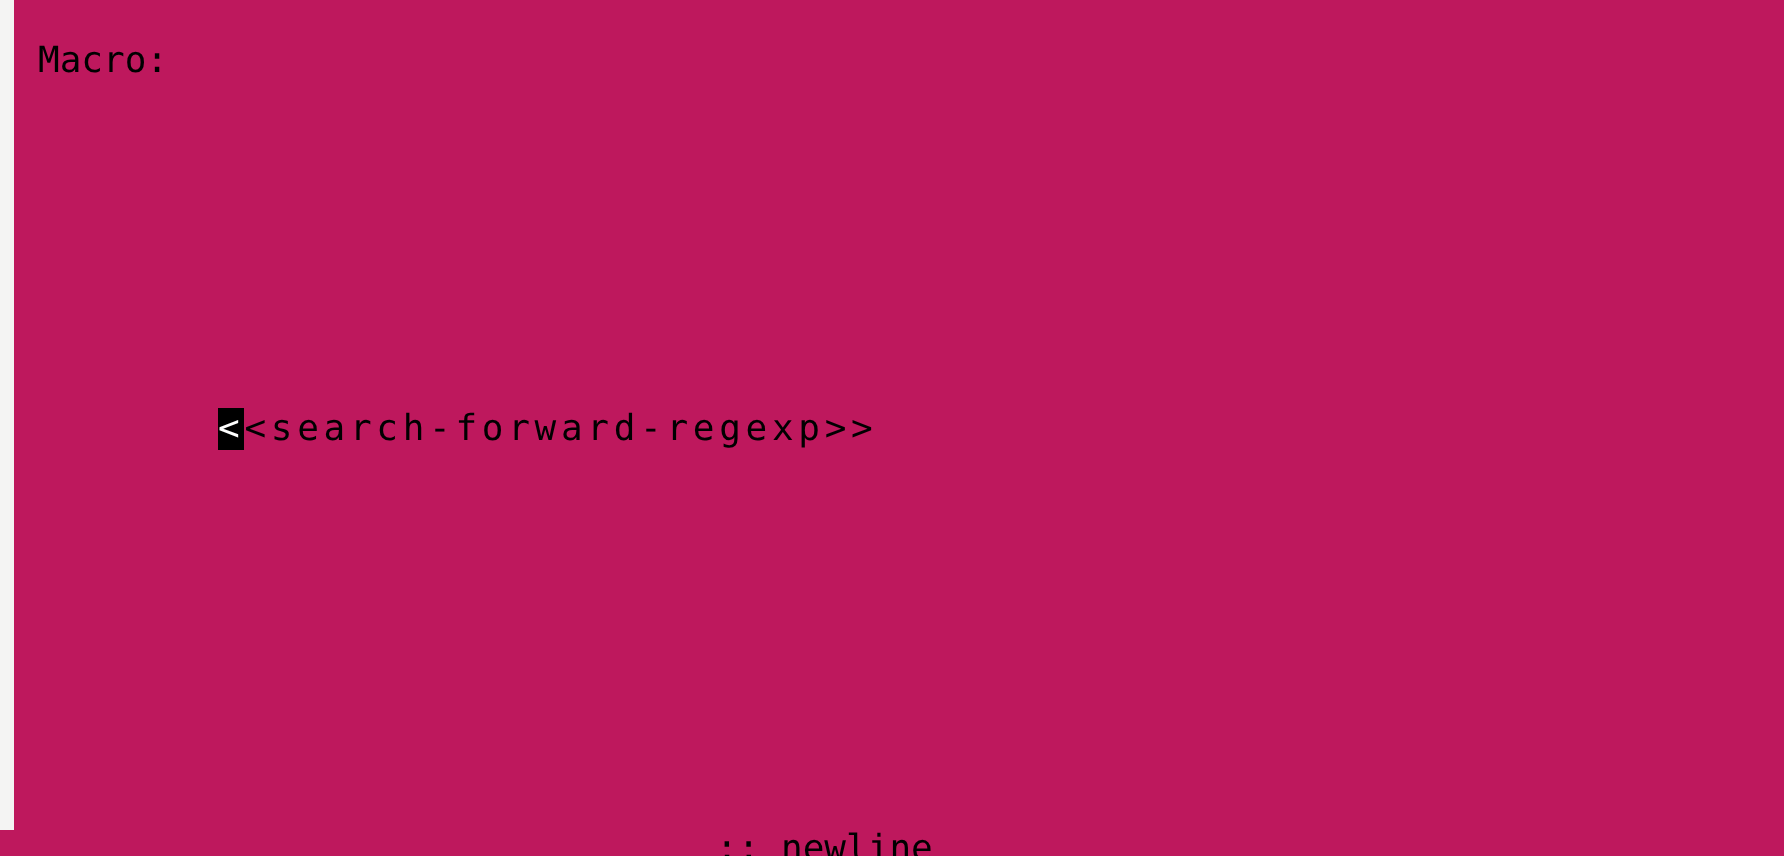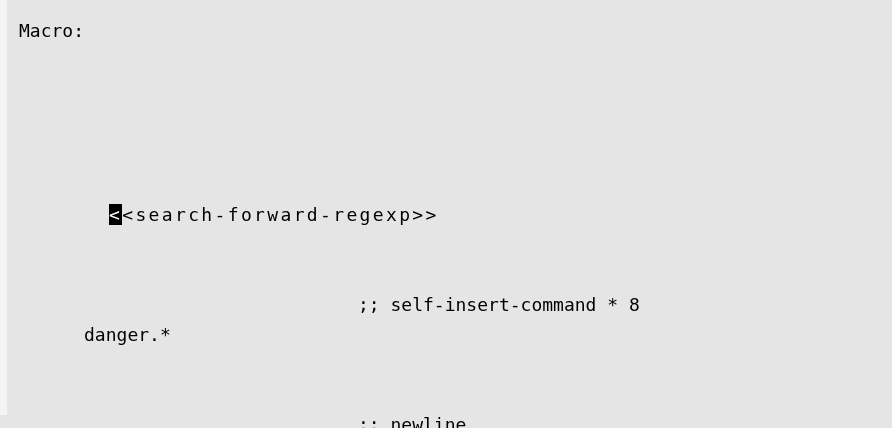--- a/index.html
+++ b/index.html
@@ -4,21 +4,21 @@
 <style>
   html, body {
     margin: 0;
     padding: 0;
     background: #ffffff;
   }
   #screen {
     position: relative;
     width: 892px;
     height: 428px;
-    background: #e5e5e5;
+    background: #be185d;
     overflow: hidden;
     font-family: "DejaVu Sans Mono", "Liberation Mono", monospace;
     color: #000000;
   }
   #fringe {
     position: absolute;
     left: 0;
     top: 0;
     width: 7px;
     height: 415px;
@@ -74,22 +74,20 @@
 
   <div id="macro-label" class="buftext">Macro:</div>
 
   <div id="macro-body" class="buftext">
 
     <div class="line">
       <span class="keys keys-wide"><span class="cursor">&lt;</span><span>&lt;search-forward-regexp&gt;&gt;</span></span>
     </div>
 
     <div class="line">
-      <span class="keys">danger.*</span>
-      <span class="comment">;; self-insert-command * 8</span>
     </div>
 
     <div class="line">
       
       <span class="comment">;; newline</span>
     </div>
 
     
 
     

